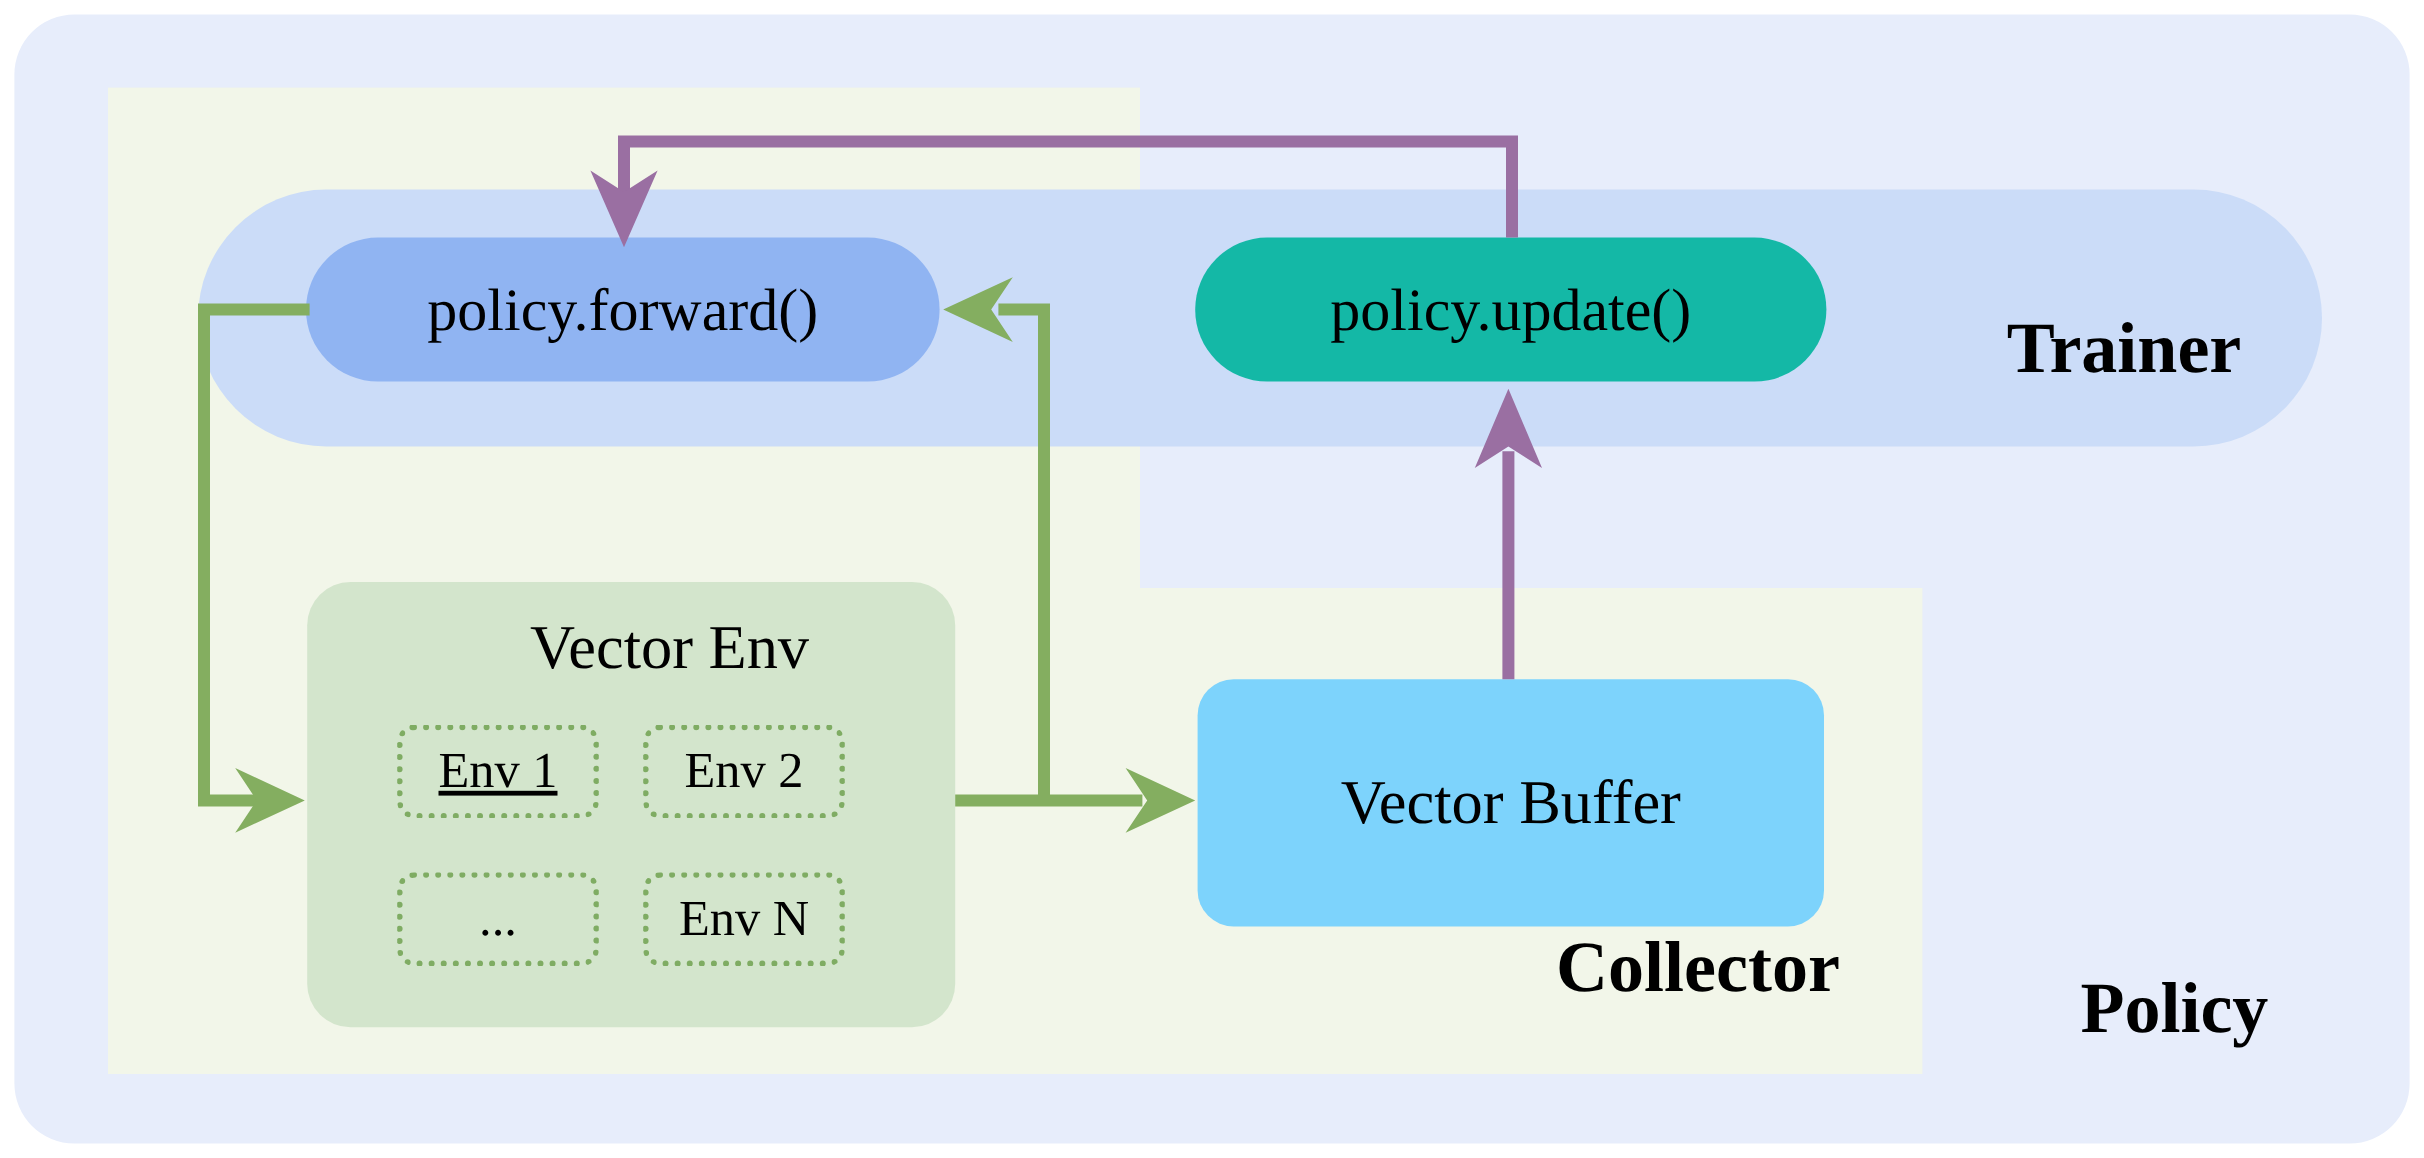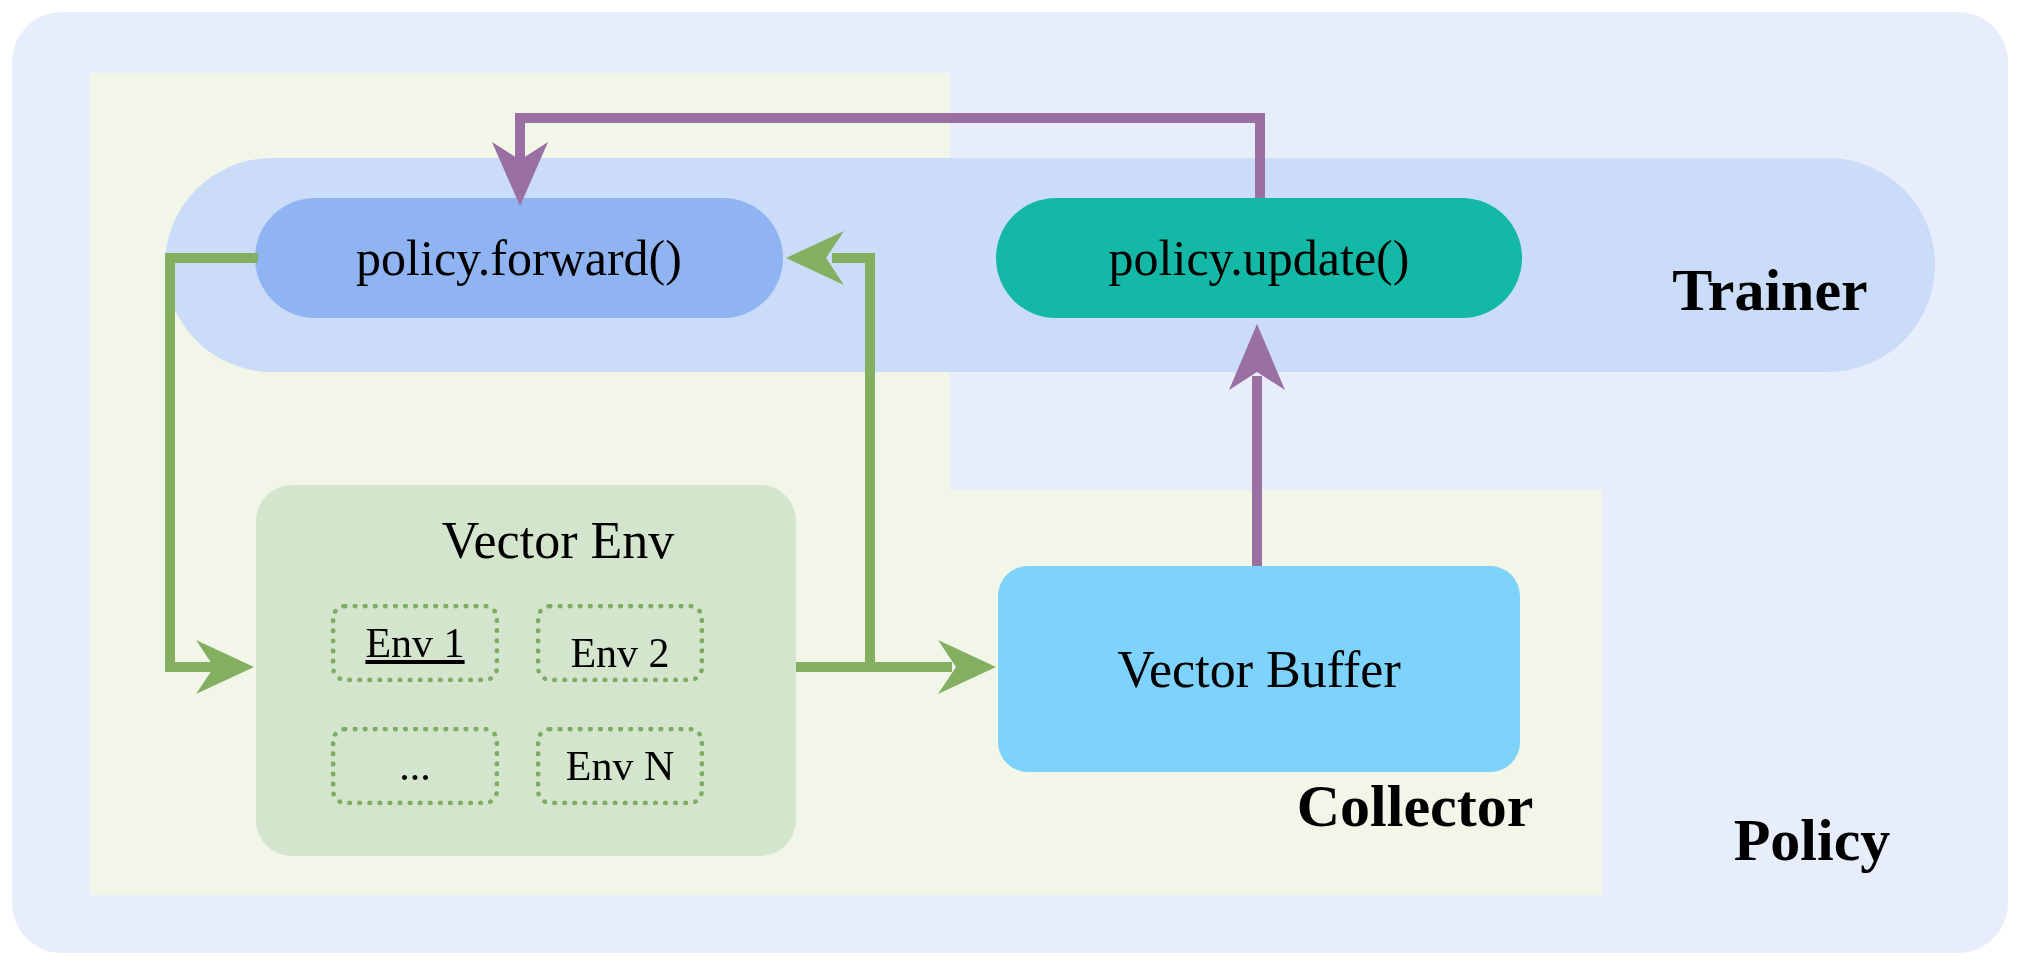--- a/index.html
+++ b/index.html
@@ -129,21 +129,21 @@
     <span>policy.update()</span>
   </div>
 
   <div class="abs region-label policy-label">Trainer</div>
 
   <div class="abs vector-env" style="background: rgb(211, 229, 204);">
     <div class="ve-title">Vector Env</div>
     <div class="env-slot env-1" style="border-color: rgb(127, 172, 99); text-decoration: underline;">
       <span>Env 1</span>
     </div>
-    <div class="env-slot env-2" style="border-color: rgb(127, 172, 99); align-items: flex-end;">
+    <div class="env-slot env-2" style="border-color: rgb(127, 172, 99);">
       <span>Env 2</span>
     </div>
     <div class="env-slot env-3" style="border-color: rgb(127, 172, 99);">
       <span>...</span>
     </div>
     <div class="env-slot env-4" style="border-color: rgb(127, 172, 99);">
       <span>Env N</span>
     </div>
   </div>
 

